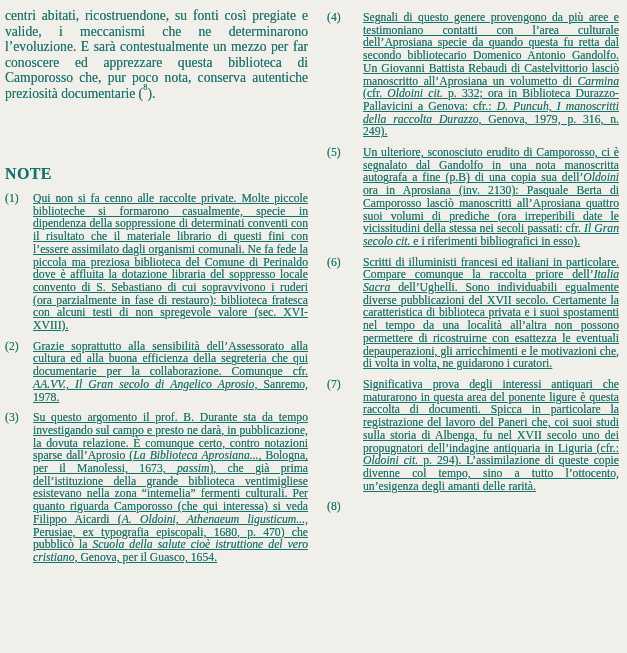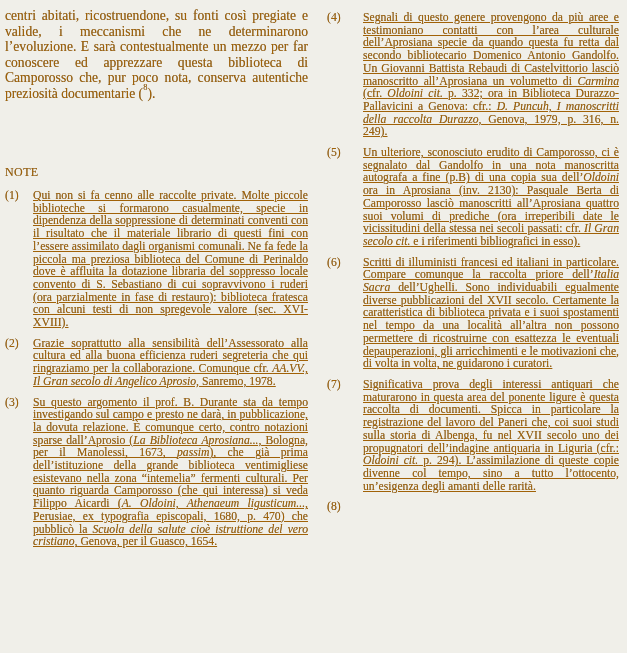--- a/index.html
+++ b/index.html
@@ -5,21 +5,21 @@
   html, body { margin: 0; padding: 0; }
   body {
     width: 627px; height: 653px;
     background: #e8e7e2;
     font-family: "Liberation Serif", "DejaVu Serif", serif;
   }
   .page {
     position: relative;
     width: 627px; height: 653px;
     background: #f0efe9;
-    color: #a16207;
+    color: #0f766e;
     overflow: hidden;
     text-shadow: 0 0 0.4px rgba(20,20,20,0.45);
   }
   .col-left-intro {
     position: absolute; left: 5px; top: 8px; width: 303px;
   }
   .intro {
     margin: 0;
     font-size: 13.6px; line-height: 15.5px;
     text-align: justify;
@@ -27,21 +27,21 @@
   .intro sup, .note-text sup {
     font-size: 0.62em;
     position: relative; top: -0.18em;
     line-height: 0;
   }
   .left-notes-block {
     position: absolute; left: 5px; top: 165px; width: 303px;
   }
   .notes-heading {
     margin: 0 0 10px 0;
-    font-size: 12px; font-weight: normal;
+    font-size: 16px; font-weight: bold;
     letter-spacing: 0.4px;
   }
   .col-right {
     position: absolute; left: 327px; top: 12px; width: 292px;
   }
   .note {
     display: flex; align-items: flex-start;
     margin: 0 0 8px 0;
     font-size: 11.7px; line-height: 12.7px;
   }
@@ -61,21 +61,21 @@
 
   <div class="left-notes-block">
     <h3 class="notes-heading">NOTE</h3>
     <div class="notes">
         <div class="note">
           <span class="note-num">(1)</span>
           <span class="note-text"><span>Qui non si fa cenno alle raccolte private. Molte piccole biblioteche si formarono casualmente, specie in dipendenza della soppressione di determinati conventi con il risultato che il materiale librario di questi fini con l’essere assimilato dagli organismi comunali. Ne fa fede la piccola ma preziosa biblioteca del Comune di Perinaldo dove è affluita la dotazione libraria del soppresso locale convento di S. Sebastiano di cui sopravvivono i ruderi (ora parzialmente in fase di restauro): biblioteca fratesca con alcuni testi di non spregevole valore (sec. XVI-XVIII).</span></span>
         </div>
         <div class="note">
           <span class="note-num">(2)</span>
-          <span class="note-text"><span>Grazie soprattutto alla sensibilità dell’Assessorato alla cultura ed alla buona efficienza ruderi segreteria che qui ringraziamo per la collaborazione. Comunque cfr. </span><span class="it">AA.VV., Il Gran secolo di Angelico Aprosio,</span><span> Sanremo, 1978.</span></span>
+          <span class="note-text"><span>Grazie soprattutto alla sensibilità dell’Assessorato alla cultura ed alla buona efficienza della segreteria che qui documentarie per la collaborazione. Comunque cfr. </span><span class="it">AA.VV., Il Gran secolo di Angelico Aprosio,</span><span> Sanremo, 1978.</span></span>
         </div>
         <div class="note">
           <span class="note-num">(3)</span>
           <span class="note-text"><span>Su questo argomento il prof. B. Durante sta da tempo investigando sul campo e presto ne darà, in pubblicazione, la dovuta relazione. È comunque certo, contro notazioni sparse dall’Aprosio (</span><span class="it">La Biblioteca Aprosiana...,</span><span> Bologna, per il Manolessi, 1673, </span><span class="it">passim</span><span>), che già prima dell’istituzione della grande biblioteca ventimigliese esistevano nella zona “intemelia” fermenti culturali. Per quanto riguarda Camporosso (che qui interessa) si veda Filippo Aicardi (</span><span class="it">A. Oldoini, Athenaeum ligusticum...,</span><span> Perusiae, ex typografia episcopali, 1680, p. 470) che pubblicò la </span><span class="it">Scuola della salute cioè istruttione del vero cristiano,</span><span> Genova, per il Guasco, 1654.</span></span>
         </div>
       </div>
   </div>
 
   <div class="col-right">
     <div class="notes">

